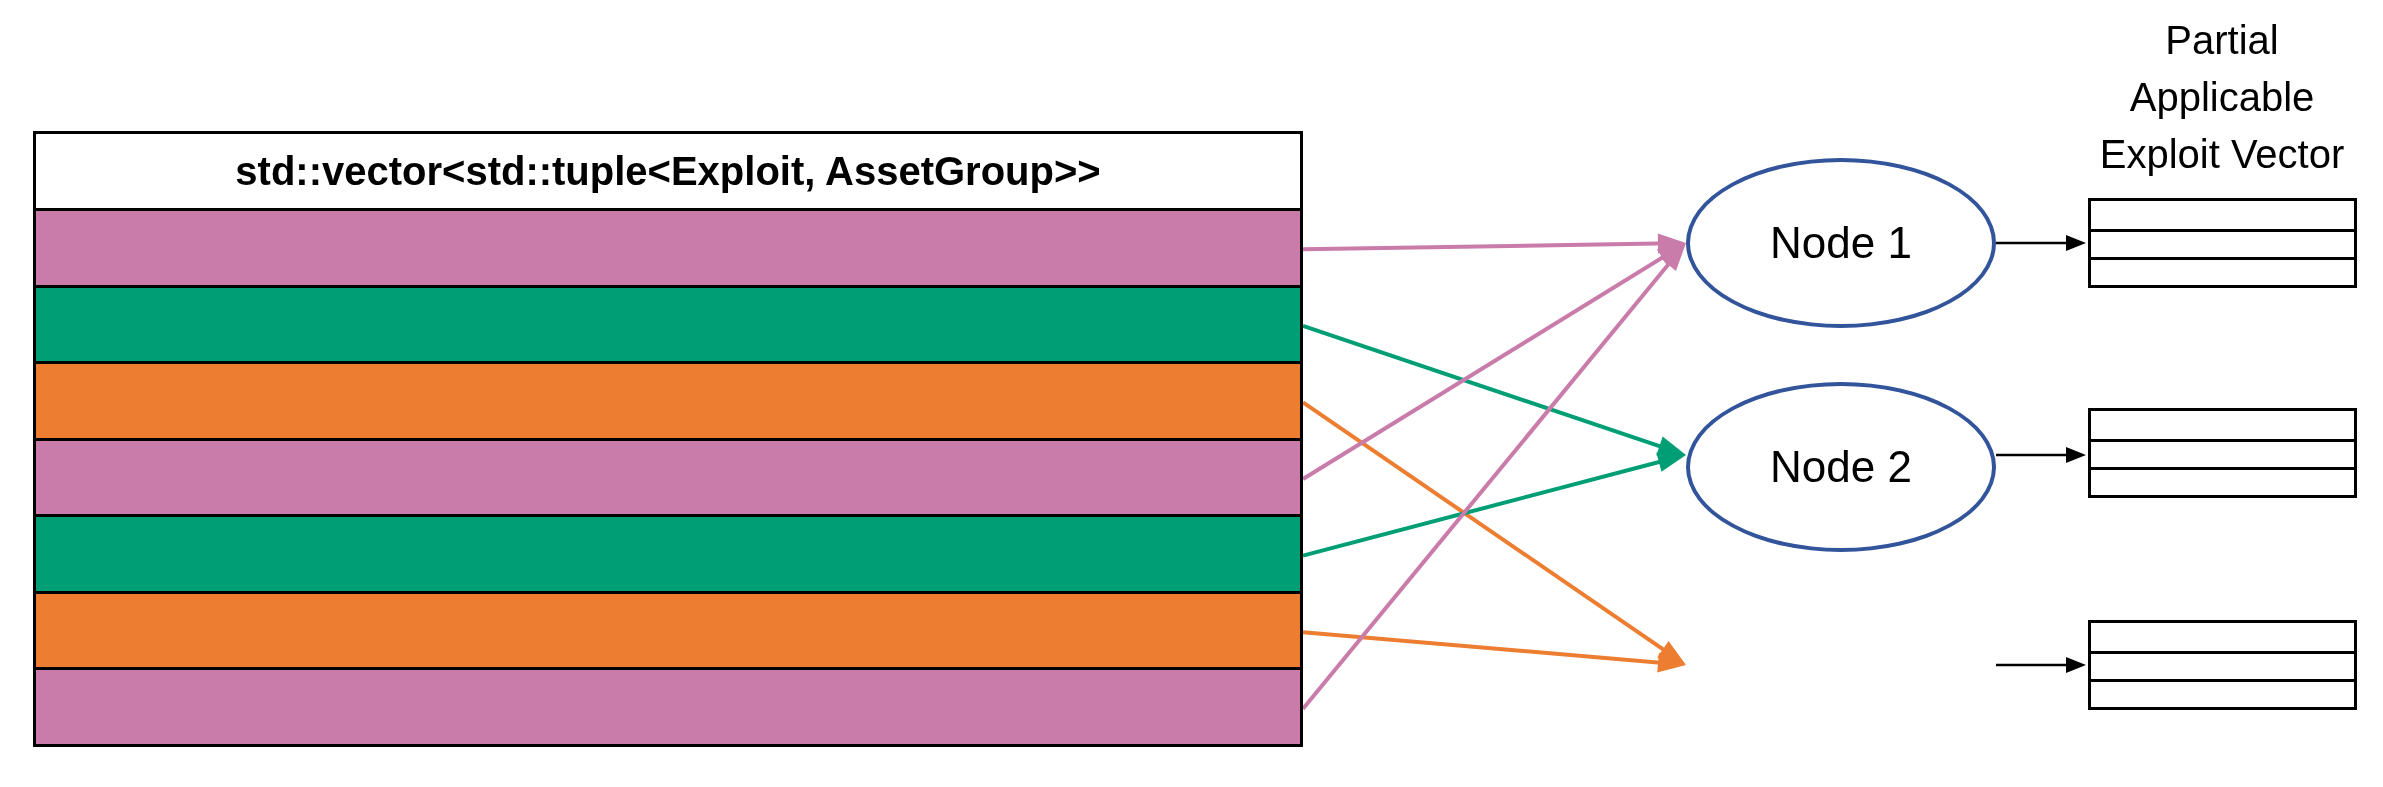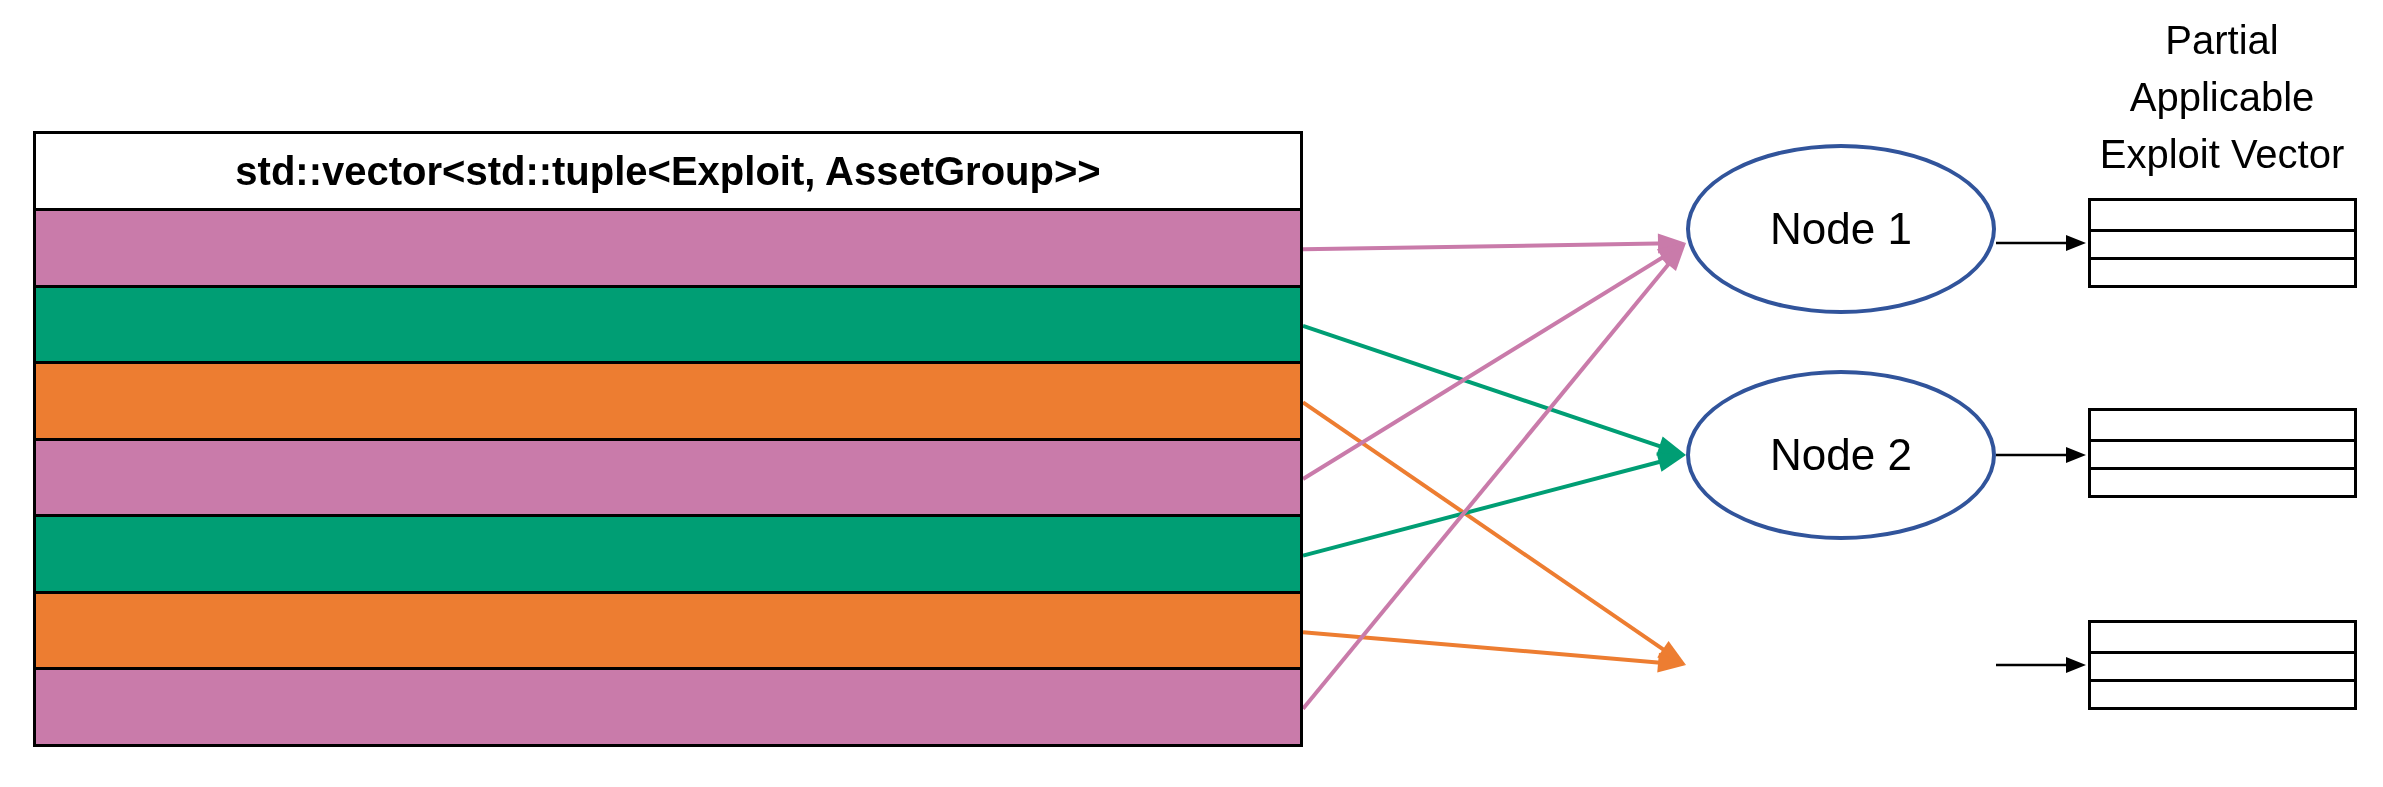--- a/index.html
+++ b/index.html
@@ -19,21 +19,21 @@
     display:grid;grid-template-rows:repeat(7,1fr);
   }
   .vrow{border:3px solid #000;border-top:none;}
   #links{position:absolute;left:0;top:0;width:2383px;height:787px;pointer-events:none;}
   .node{
     position:absolute;left:1686px;width:310px;height:170px;
     border:4px solid #31549B;border-radius:50%;background:#fff;
     display:flex;align-items:center;justify-content:center;
     font-size:44px;
   }
-  .node-top-1{top:144px;} .node-top-2{top:370px;} .node-top-3{top:580px;}
+  .node-top-1{top:158px;} .node-top-2{top:382px;} .node-top-3{top:580px;}
   .node-label{white-space:nowrap;}
   .node-label sub{font-size:0.62em;line-height:0;}
   .mini{
     position:absolute;left:2088px;width:269px;height:90px;
     border:3px solid #000;background:#fff;
     display:grid;grid-template-rows:repeat(3,1fr);
   }
   .mini-top-1{top:198px;} .mini-top-2{top:408px;} .mini-top-3{top:620px;}
   .mcell{border-top:3px solid #000;background:#fff;}
   .mcell:first-child{border-top:none;}

